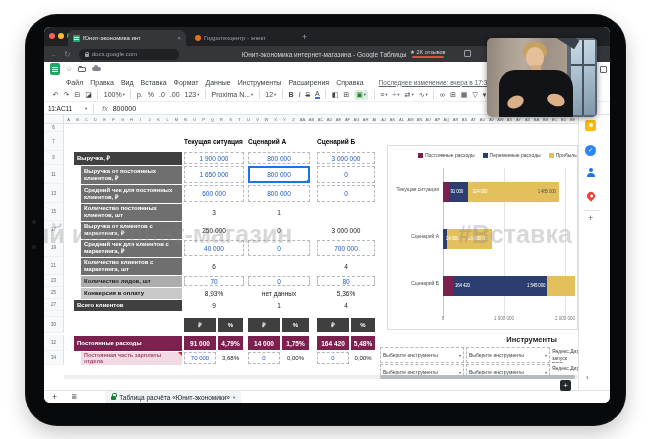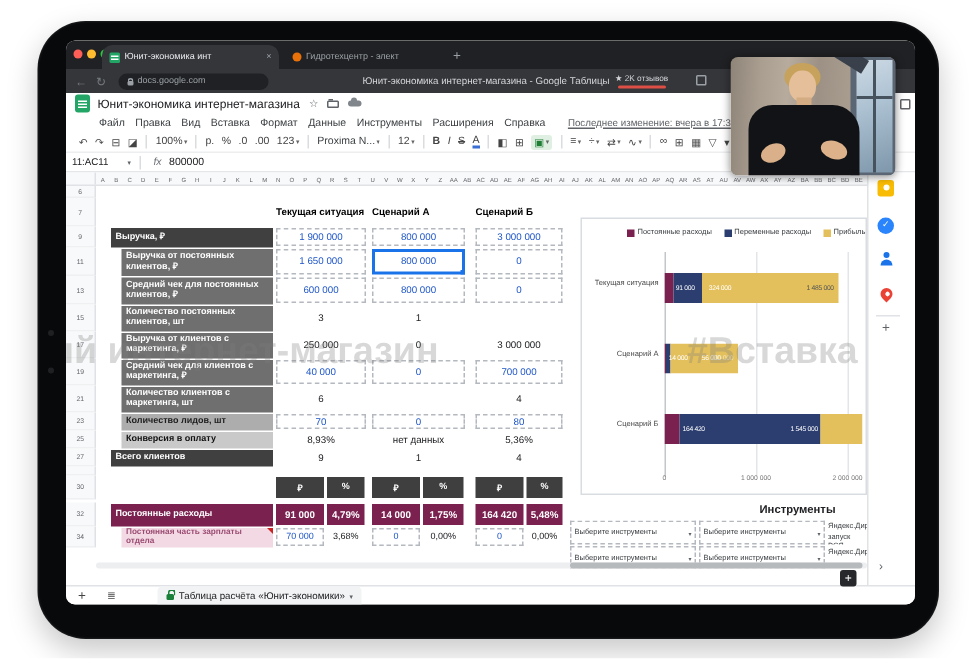--- a/index.html
+++ b/index.html
@@ -203,21 +203,20 @@
           <span class="lock"></span>
           <span class="url-text">docs.google.com</span>
         </div>
         <div class="win-title">Юнит-экономика интернет-магазина - Google Таблицы</div>
         <div class="rev-badge">★ 2K отзывов</div>
         <div class="ext-box"></div>
       </div>
 
       <div class="appheader">
         <div class="sheets-logo"></div>
-        <div class="doc-title">Юнит-экономика интернет-магазина</div>
         <span class="hdr-ic">☆</span>
         <span class="folder-ic"></span>
         <span class="cloud-ic"></span>
         <div class="panel-toggle"></div>
       </div>
 
       <div class="menubar" id="menubar">
           <span class="mitem">Файл</span>
           <span class="mitem">Правка</span>
           <span class="mitem">Вид</span>

